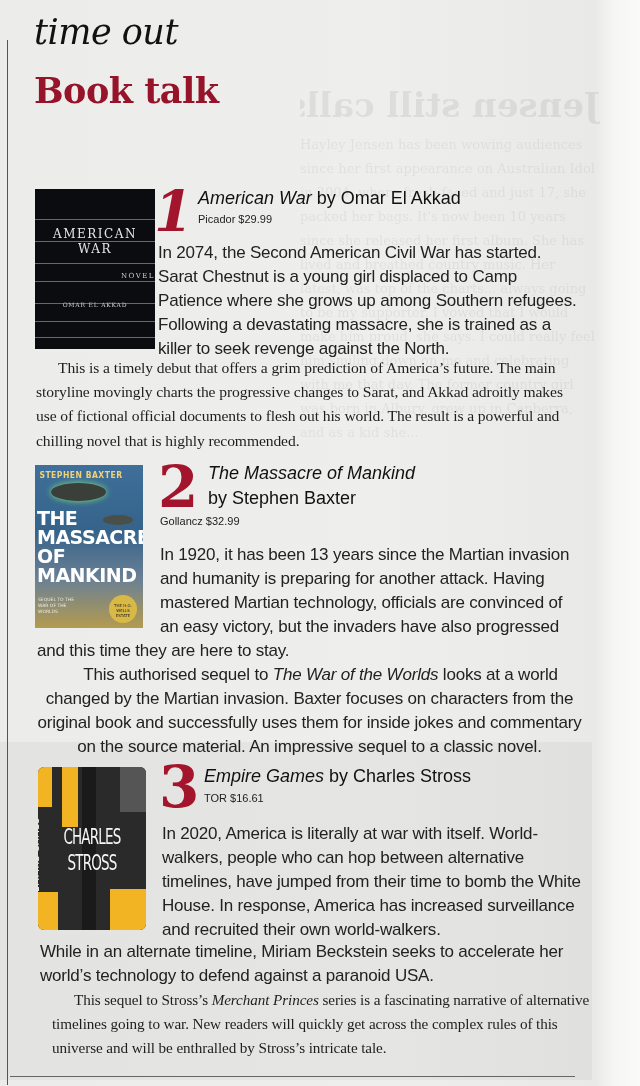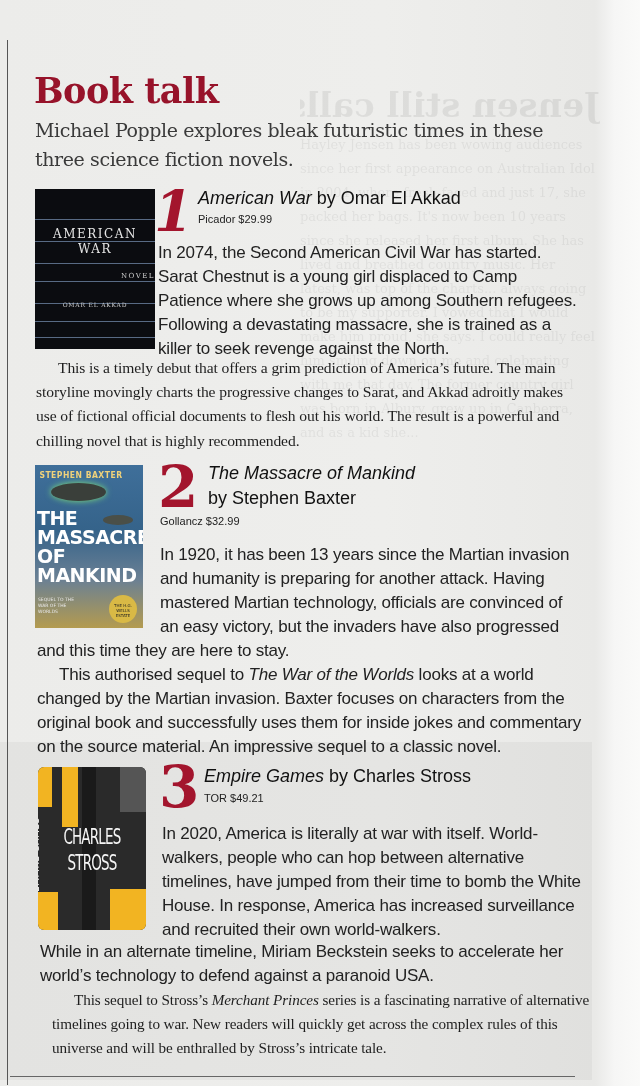--- a/index.html
+++ b/index.html
@@ -76,22 +76,22 @@
 
 <div class="page">
   <div class="bleed">
     <div class="bleed-head">Jensen still calls Canberra home</div>
     <div>Hayley Jensen has been wowing audiences since her first appearance on Australian Idol in 2004, where fresh-faced and just 17, she packed her bags. It's now been 10 years since she released her first album. She has lived and breathed country music. Her latest, was top of the charts... always going to be my supporter. I vowed that I would make him proud, she says. I could really feel him smiling down on me and celebrating with me that day. The former country girl was born in Albury, grew up in Canberra, and as a kid she...</div>
   </div>
   <div class="bleed-lower"></div>
   <div class="left-rule"></div>
   <div class="bottom-rule"></div>
 
+  <div class="section-kicker">time out</div>
   <h1 class="headline">Book talk</h1>
-  <p class="standfirst">Michael Popple explores bleak futuristic times in these three science fiction novels.</p>
 
   <section>
     <div class="cover cover-1">
       <div class="wire" style="top:30px;"></div>
       <div class="wire" style="top:52px;"></div>
       <div class="wire" style="top:74px;"></div>
       <div class="wire" style="top:92px;"></div>
       <div class="wire" style="top:114px;"></div>
       <div class="wire" style="top:132px;"></div>
       <div class="wire" style="top:148px;"></div>
@@ -120,34 +120,34 @@
       </div>
       <div style="position:absolute; left:3px; top:132px; width:36px; font-size:4.5px; line-height:6px; color:#e8e8e8; font-family:'DejaVu Sans',sans-serif;">SEQUEL TO THE WAR OF THE WORLDS</div>
       <div style="position:absolute; left:74px; top:130px; width:28px; height:28px; border-radius:50%; background:#d9b945; font-size:4px; line-height:5px; color:#222; text-align:center; padding-top:8px; font-family:'DejaVu Sans',sans-serif;">THE H.G. WELLS ESTATE</div>
     </div>
     <div class="rank" style="left:158px; top:458px; font-size:58px; font-style:normal;">2</div>
     <div class="book-title" style="left:208px; top:462px;"><em>The Massacre of Mankind</em></div>
     <div class="book-title" style="left:208px; top:487px;">by Stephen Baxter</div>
     <div class="publisher" style="left:160px; top:515px;">Gollancz $32.99</div>
     <p class="body-text" style="left:160px; top:543px; width:420px;">In 1920, it has been 13 years since the Martian invasion and humanity is preparing for another attack. Having mastered Martian technology, officials are convinced of an easy victory, but the invaders have also progressed</p>
     <p class="body-text" style="left:37px; top:639px; width:540px;">and this time they are here to stay.</p>
-    <p class="body-text indent" style="left:37px; top:663px; width:545px;"><span>This authorised sequel to </span><em>The War of the Worlds</em><span> looks at a world changed by the Martian invasion. Baxter focuses on characters from the original book and successfully uses them for inside jokes and commentary on the source material. An impressive sequel to a classic novel.</span></p>
+    <p class="body-text indent" style="left:37px; top:663px; width:545px;text-align:center;"><span>This authorised sequel to </span><em>The War of the Worlds</em><span> looks at a world changed by the Martian invasion. Baxter focuses on characters from the original book and successfully uses them for inside jokes and commentary on the source material. An impressive sequel to a classic novel.</span></p>
   </section>
 
   <section>
     <div class="cover cover-3">
       <div style="position:absolute; left:0; top:0; width:14px; height:40px; background:#f2b422;"></div>
       <div style="position:absolute; left:24px; top:0; width:16px; height:60px; background:#f2b422;"></div>
       <div style="position:absolute; left:0; top:125px; width:20px; height:38px; background:#f2b422;"></div>
       <div style="position:absolute; left:72px; top:122px; width:36px; height:41px; background:#f2b422;"></div>
       <div style="position:absolute; left:82px; top:0; width:26px; height:45px; background:#555;"></div>
       <div style="position:absolute; left:44px; top:0; width:14px; height:163px; background:#1a1a1a;"></div>
       <div class="cover-text" style="top:65px; font-family:'DejaVu Sans Condensed','DejaVu Sans',sans-serif; font-size:15px; color:#f4f4f4; letter-spacing:-0.8px; transform:scaleY(1.4);">CHARLES STROSS</div>
       <div style="position:absolute; left:-8px; top:125px; width:90px; font-family:'DejaVu Sans Condensed','DejaVu Sans',sans-serif; font-size:10px; color:#f4f4f4; transform:rotate(-90deg); transform-origin:left top; letter-spacing:0.5px;">EMPIRE GAMES</div>
     </div>
     <div class="rank" style="left:159px; top:758px; font-size:58px; font-style:normal;">3</div>
     <div class="book-title" style="left:204px; top:765px;"><em>Empire Games</em><span> by Charles Stross</span></div>
-    <div class="publisher" style="left:204px; top:792px;">TOR $49.21</div>
+    <div class="publisher" style="left:204px; top:792px;">TOR $16.61</div>
     <p class="body-text" style="left:162px; top:822px; width:420px;">In 2020, America is literally at war with itself. World-walkers, people who can hop between alternative timelines, have jumped from their time to bomb the White House. In response, America has increased surveillance and recruited their own world-walkers.</p>
     <p class="body-text" style="left:40px; top:940px; width:545px;">While in an alternate timeline, Miriam Beckstein seeks to accelerate her world’s technology to defend against a paranoid USA.</p>
     <p class="review-text indent" style="left:40px; top:988px; width:545px; font-size:15.2px;margin-left:12px;"><span>This sequel to Stross’s </span><em>Merchant Princes</em><span> series is a fascinating narrative of alternative timelines going to war. New readers will quickly get across the complex rules of this universe and will be enthralled by Stross’s intricate tale.</span></p>
   </section>
 </div>
 
 </body></html>

